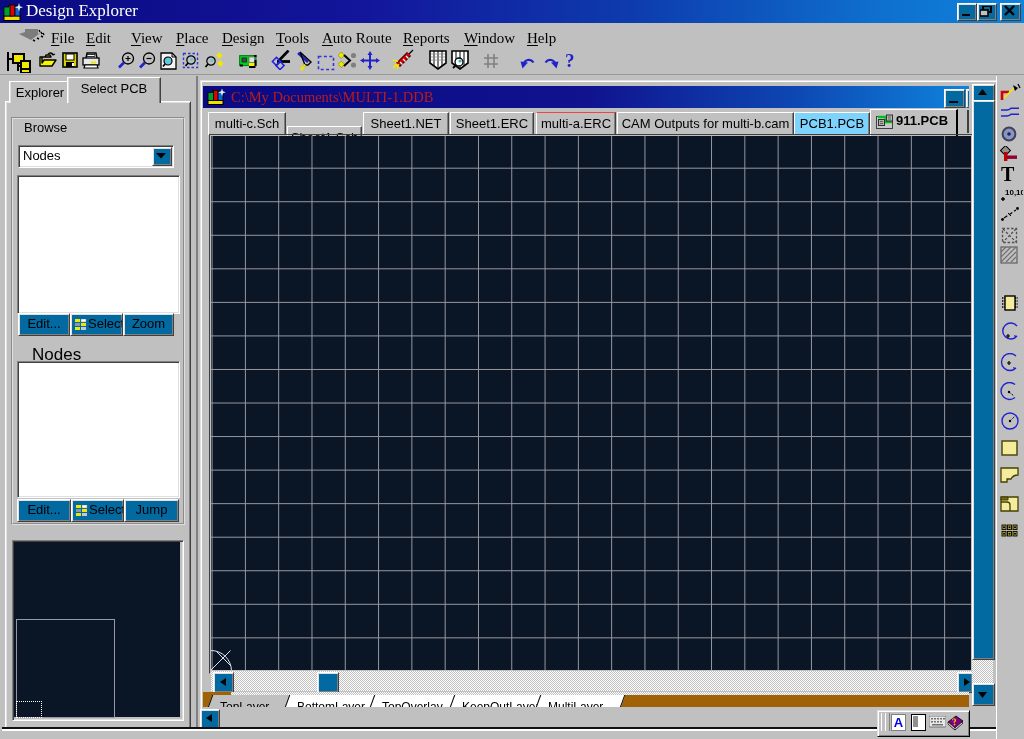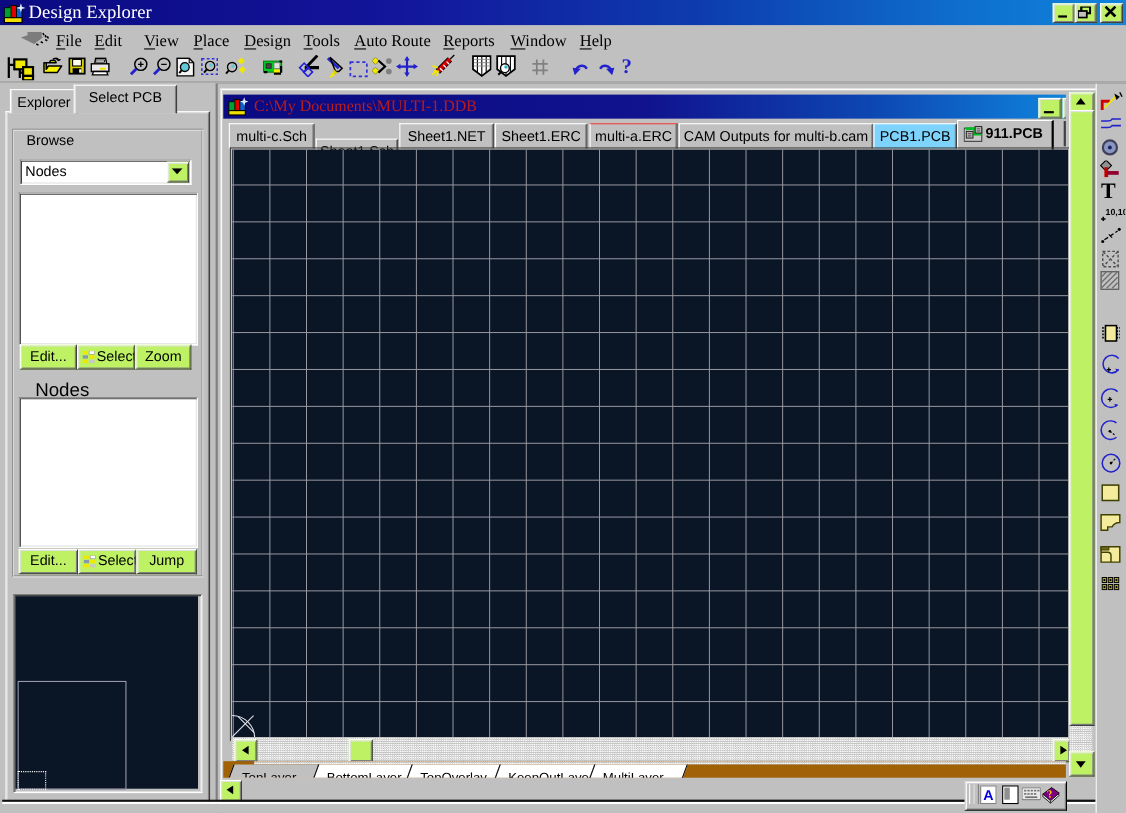--- a/index.html
+++ b/index.html
@@ -1,21 +1,21 @@
 <!DOCTYPE html>
 <html><head>
 <meta charset="utf-8">
 <style>
   html,body{margin:0;padding:0;width:1024px;height:739px;overflow:hidden;}
   body{background:#c0c0c0;font-family:"Liberation Sans",sans-serif;position:relative;}
   .abs{position:absolute;}
   .raised{border-top:1px solid #ffffff;border-left:1px solid #ffffff;border-right:1px solid #404040;border-bottom:1px solid #404040;box-shadow:inset 1px 1px 0 #dfdfdf, inset -1px -1px 0 #808080;}
   .raised2{border-top:1px solid #dfdfdf;border-left:1px solid #dfdfdf;border-right:1px solid #000000;border-bottom:1px solid #000000;box-shadow:inset 1px 1px 0 #ffffff, inset -1px -1px 0 #808080;}
   .sunken{border-top:1px solid #808080;border-left:1px solid #808080;border-right:1px solid #ffffff;border-bottom:1px solid #ffffff;box-shadow:inset 1px 1px 0 #404040, inset -1px -1px 0 #dfdfdf;}
-  .btn{background:#bef264;border-top:1px solid #ffffff;border-left:1px solid #ffffff;border-right:1px solid #404040;border-bottom:1px solid #404040;box-shadow:inset 1px 1px 0 #dfdfdf, inset -1px -1px 0 #808080;}
+  .btn{background:#0369a1;border-top:1px solid #ffffff;border-left:1px solid #ffffff;border-right:1px solid #404040;border-bottom:1px solid #404040;box-shadow:inset 1px 1px 0 #dfdfdf, inset -1px -1px 0 #808080;}
   .dither{background-image:conic-gradient(#ffffff 25%,#c0c0c0 0 50%,#ffffff 0 75%,#c0c0c0 0);background-size:2px 2px;}
   .serif{font-family:"Liberation Serif",serif;}
   u{text-decoration-thickness:1px;text-underline-offset:2px;}
   #menubar span{white-space:nowrap;top:4px;}
   .ticon{position:absolute;top:52px;}
 </style>
 </head>
 <body>
 
 <div class="abs" style="left:0;top:0;width:1024px;height:23px;background:linear-gradient(90deg,#0a0a82 0%,#13159a 35%,#0d3cae 62%,#0e6ecd 85%,#0f84dc 100%);"></div>

